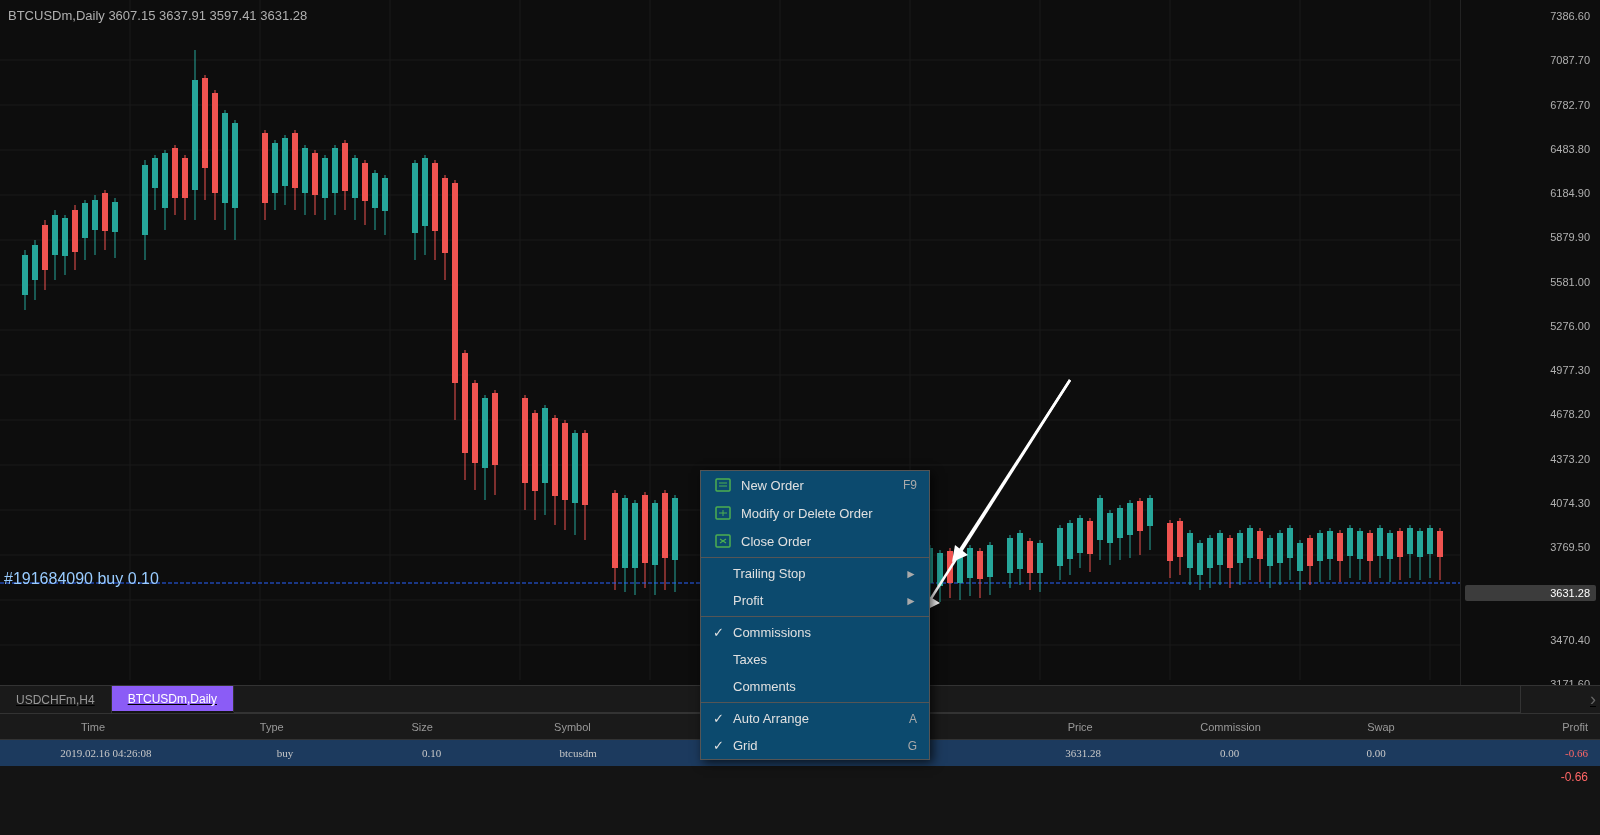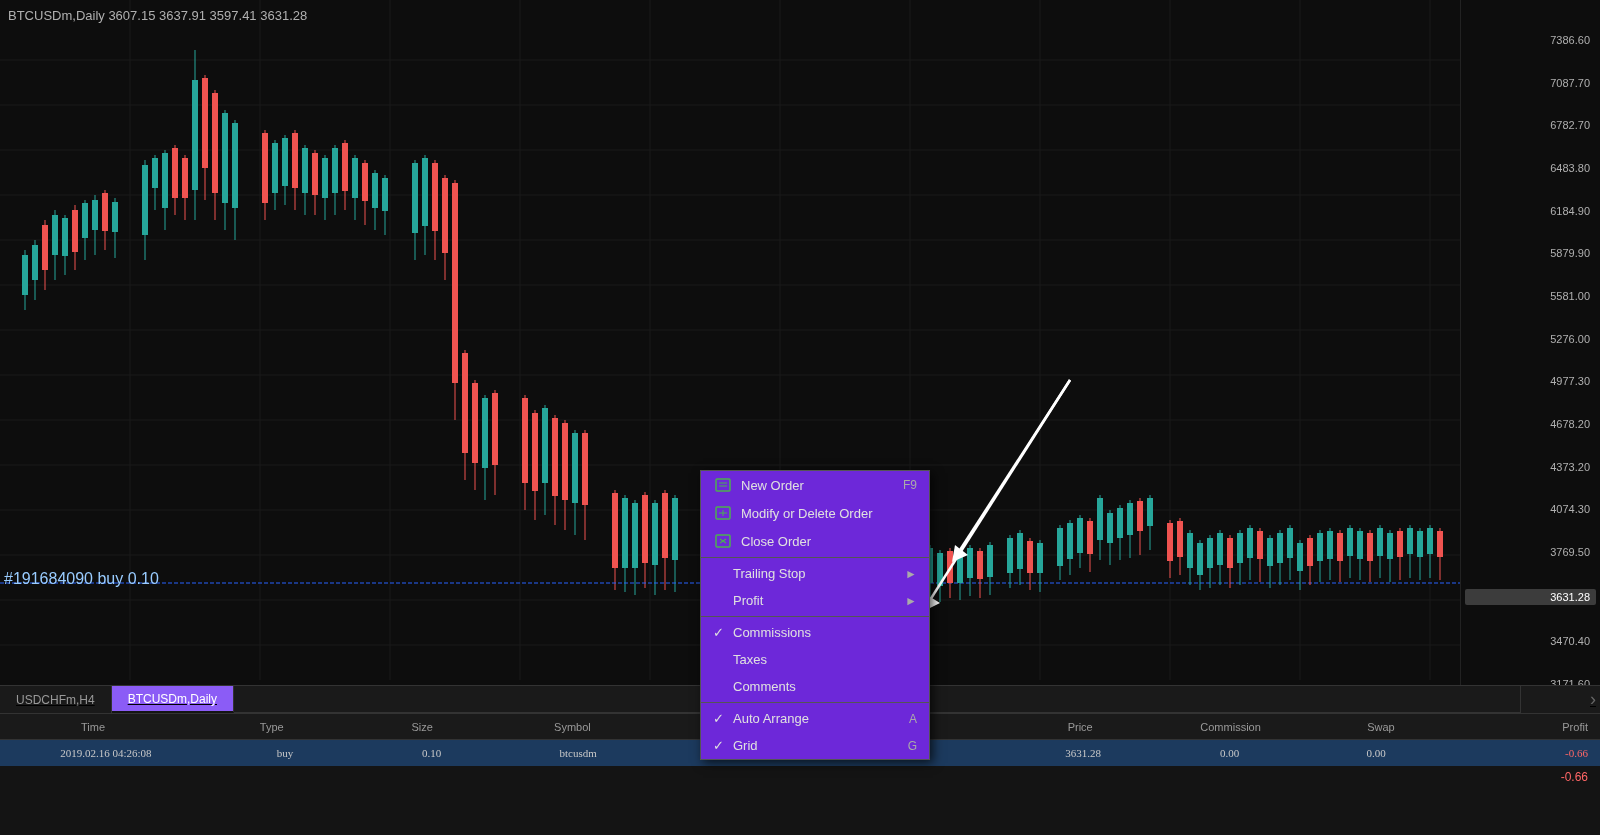--- a/index.html
+++ b/index.html
@@ -46,21 +46,20 @@
       flex-direction: column;
       justify-content: space-between;
       padding: 10px 4px;
     }
 
     .price-label {
       color: #b0b0b0;
       font-size: 11px;
       text-align: right;
       padding-right: 6px;
-      margin-top: 24px;
     }
 
     .price-label.current {
       background: #3c3c3c;
       color: #fff;
       padding: 2px 6px;
       border-radius: 2px;
     }
 
     
@@ -159,21 +158,21 @@
 
     .td.time-col { flex: 1.5; }
     .td.profit-col { flex: 1; text-align: right; padding-right: 12px; color: #ff6666; }
 
     
     #context-menu {
       position: absolute;
       top: 470px;
       left: 700px;
       width: 230px;
-      background: #6d28d9;
+      background: #0c4a6e;
       border: 1px solid #555;
       box-shadow: 3px 3px 10px rgba(0,0,0,0.7);
       z-index: 100;
     }
 
     .menu-item {
       display: flex;
       align-items: center;
       padding: 6px 12px;
       cursor: pointer;

